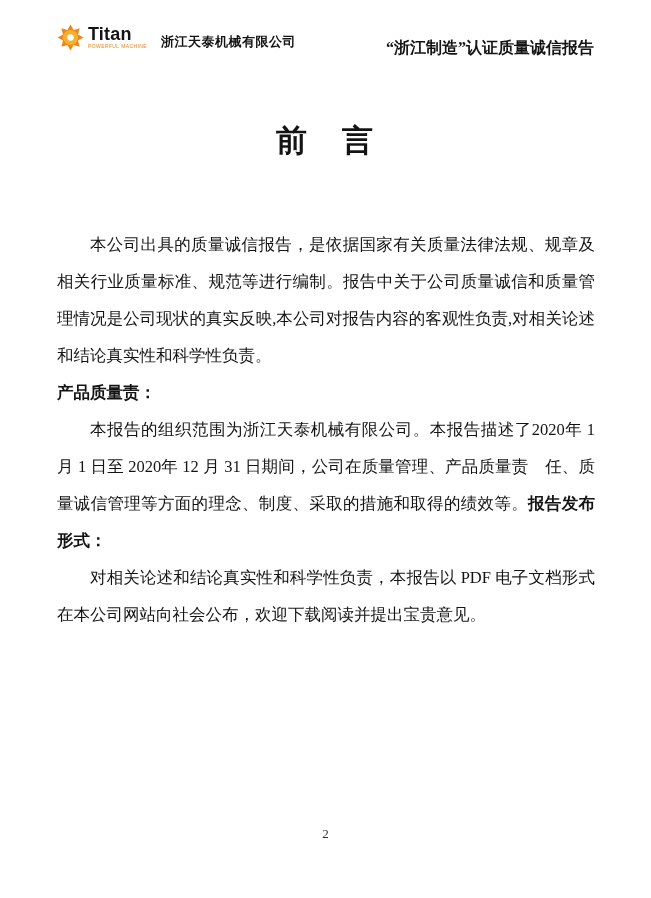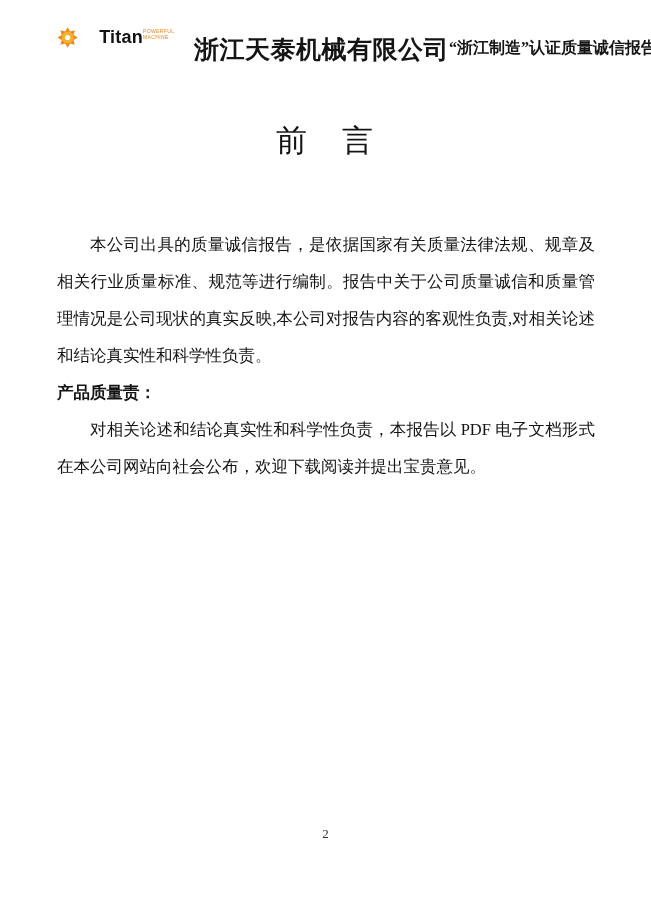--- a/index.html
+++ b/index.html
@@ -22,39 +22,39 @@
     right: 57px;
     height: 40px;
     display: flex;
     align-items: flex-start;
   }
   .logo {
     display: flex;
     align-items: center;
   }
   .gear { width: 27px; height: 27px; margin-top: 2px; }
-  .logo-text-col { display: flex; flex-direction: row; margin-left: 21px; }
+  .logo-text-col { display: flex; flex-direction: column; margin-left: 4px; }
   .logo-name {
     font-family: "Liberation Sans", "DejaVu Sans", sans-serif;
     font-weight: 800;
     font-size: 18px;
     line-height: 18px;
     color: #141414;
     letter-spacing: 0.2px;
   }
   .logo-tagline {
     font-family: "Liberation Sans", "DejaVu Sans", sans-serif;
     font-size: 5px;
     line-height: 6px;
     color: #e8821c;
     letter-spacing: 0.4px;
     text-transform: uppercase;
   }
   .company-name {
-    font-size: 25px;
+    font-size: 13px;
     font-weight: bold;
     margin-left: 14px;
     margin-top: 11px;
     letter-spacing: 0.5px;
     white-space: nowrap;
   }
   .report-title {
     font-size: 16px;
     font-weight: bold;
     margin-left: auto;
@@ -62,21 +62,21 @@
     white-space: nowrap;
   }
   
   .doc-title {
     position: absolute;
     top: 120px;
     left: 0;
     width: 100%;
     text-align: center;
     font-size: 31px;
-    font-weight: normal;
+    font-weight: bold;
     letter-spacing: 2px;
   }
   
   .content {
     position: absolute;
     top: 226px;
     left: 57px;
     width: 538px;
     font-size: 16.5px;
     line-height: 37px;
@@ -117,18 +117,19 @@
     </div>
     <div class="company-name">浙江天泰机械有限公司</div>
     <div class="report-title">“浙江制造”认证质量诚信报告</div>
   </div>
 
   <div class="doc-title">前　言</div>
 
   <div class="content">
     <p class="indent">本公司出具的质量诚信报告，是依据国家有关质量法律法规、规章及相关行业质量标准、规范等进行编制。报告中关于公司质量诚信和质量管理情况是公司现状的真实反映,本公司对报告内容的客观性负责,对相关论述和结论真实性和科学性负责。</p>
     <p class="heading">产品质量责：</p>
+    <p class="indent"><span>本报告的组织范围为浙江天泰机械有限公司。本报告描述了2020年 1 月 1 日至 2020年 12 月 31 日期间，公司在质量管理、产品质量责　任、质量诚信管理等方面的理念、制度、采取的措施和取得的绩效等。</span><span class="heading-inline">报告发布形式：</span></p>
     <p class="indent">对相关论述和结论真实性和科学性负责，本报告以 PDF 电子文档形式在本公司网站向社会公布，欢迎下载阅读并提出宝贵意见。</p>
   </div>
 
   <div class="page-number">2</div>
 
 </div>
 
 </body></html>

